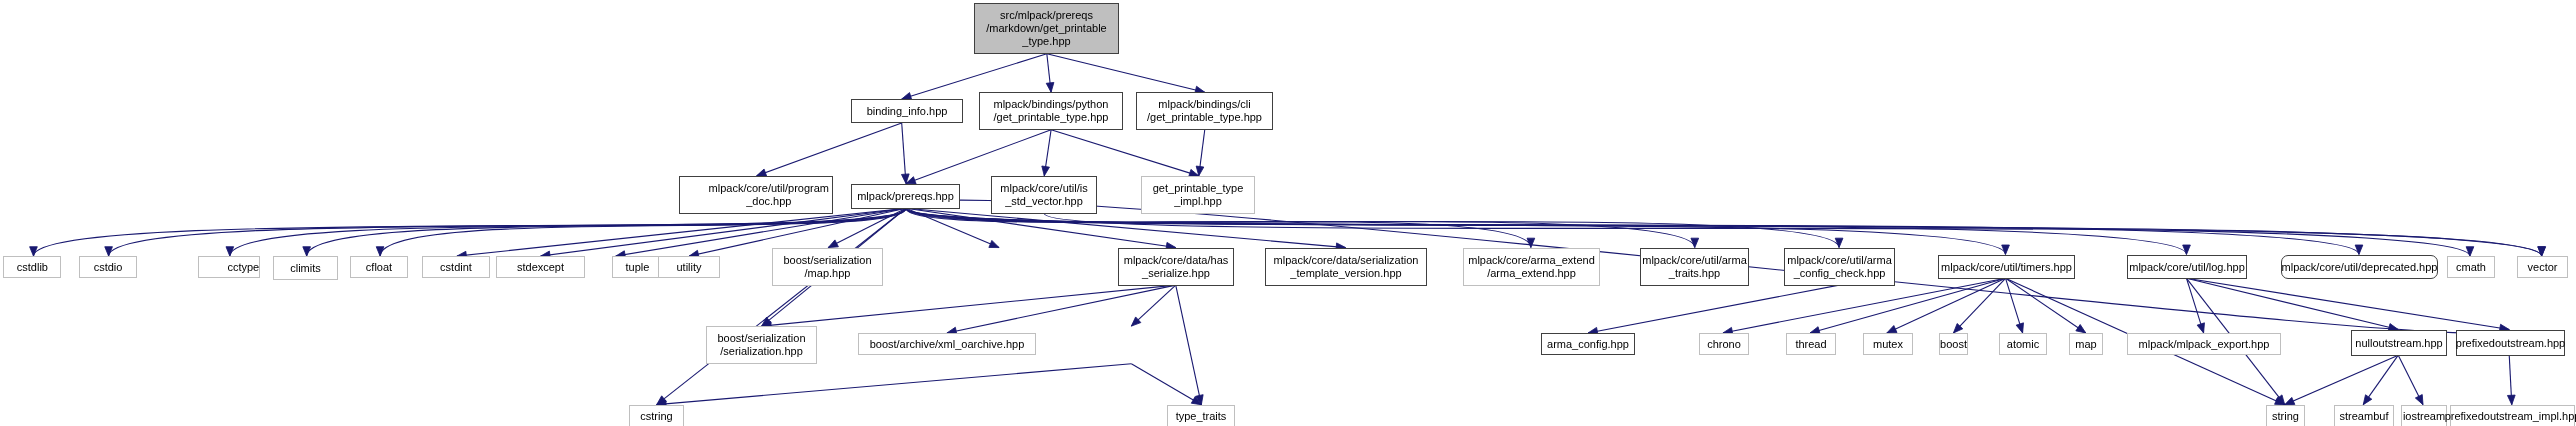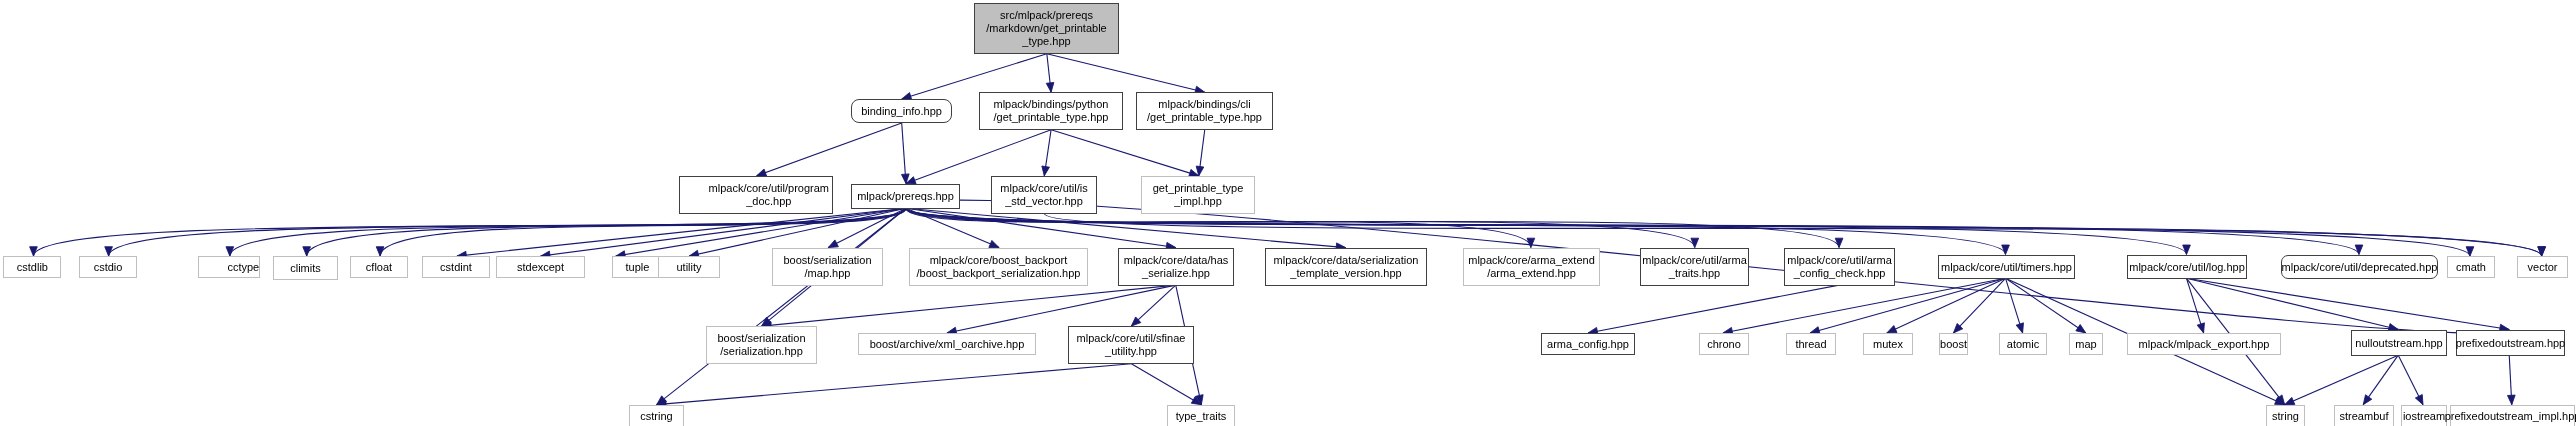--- a/index.html
+++ b/index.html
@@ -126,21 +126,21 @@
       <path d="M2808,416 L2837,474" class="edge"></path>
       <polygon points="2837,474 2828.0557280900007,466.17376207875077 2836.105572809,462.1488397192511" class="arrow"></polygon>
       <path d="M2938,416 L2941,474" class="edge"></path>
       <polygon points="2941,474 2935.937801628052,463.247133050063 2944.9257864925307,462.78223728121066" class="arrow"></polygon>
       <path d="M2938,386 C2938,426 1060,184 1060,244" class="edge"></path>
       <polygon points="1060,244 1055.5,233 1064.5,233" class="arrow"></polygon>
     </svg>
 <div class="node root" style="left: 974px; top: 2.6px; width: 145px; height: 51px;">src/mlpack/prereqs
 /markdown/get_printable
 _type.hpp</div>
-    <div class="node doc" style="left: 851px; top: 99px; width: 101px; height: 24px; border-radius: 8px;">binding_info.hpp</div>
+    <div class="node doc" style="left: 851px; top: 99px; width: 112px; height: 24px;">binding_info.hpp</div>
     <div class="node doc" style="left: 979px; top: 92px; width: 144px; height: 38px;">mlpack/bindings/python
 /get_printable_type.hpp</div>
     <div class="node doc" style="left: 1136px; top: 92px; width: 137px; height: 38px;">mlpack/bindings/cli
 /get_printable_type.hpp</div>
     <div class="node doc" style="left: 679px; top: 176px; width: 154px; height: 38px; padding-left: 29px;">mlpack/core/util/program
 _doc.hpp</div>
     <div class="node doc" style="left: 851px; top: 184px; width: 109px; height: 25px;">mlpack/prereqs.hpp</div>
     <div class="node doc" style="left: 991px; top: 176px; width: 106px; height: 38px;">mlpack/core/util/is
 _std_vector.hpp</div>
     <div class="node ext" style="left: 1141px; top: 176px; width: 114px; height: 38px;">get_printable_type
@@ -149,42 +149,38 @@
     <div class="node ext" style="left: 79px; top: 256px; width: 58px; height: 22px;">cstdio</div>
     <div class="node ext" style="left: 198px; top: 256px; width: 62px; height: 22px; padding-left: 32px;">cctype</div>
     <div class="node ext" style="left: 273px; top: 256px; width: 65px; height: 24px;">climits</div>
     <div class="node ext" style="left: 350px; top: 256px; width: 58px; height: 22px;">cfloat</div>
     <div class="node ext" style="left: 422px; top: 256px; width: 68px; height: 22px;">cstdint</div>
     <div class="node ext" style="left: 496px; top: 256px; width: 89px; height: 22px;">stdexcept</div>
     <div class="node ext" style="left: 612px; top: 256px; width: 51px; height: 22px;">tuple</div>
     <div class="node ext" style="left: 658px; top: 256px; width: 62px; height: 22px;">utility</div>
     <div class="node ext" style="left: 772px; top: 248px; width: 111px; height: 38px;">boost/serialization
 /map.hpp</div>
-    <div class="node ext" style="left: 909px; top: 248px; width: 179px; height: 38px;">mlpack/core/boost_backport
-/boost_backport_serialization.hpp</div>
     <div class="node doc" style="left: 1118px; top: 248px; width: 116px; height: 38px;">mlpack/core/data/has
 _serialize.hpp</div>
     <div class="node doc" style="left: 1265px; top: 248px; width: 162px; height: 38px;">mlpack/core/data/serialization
 _template_version.hpp</div>
     <div class="node ext" style="left: 1463px; top: 248px; width: 137px; height: 38px;">mlpack/core/arma_extend
 /arma_extend.hpp</div>
     <div class="node doc" style="left: 1640px; top: 248px; width: 109px; height: 38px;">mlpack/core/util/arma
 _traits.hpp</div>
     <div class="node doc" style="left: 1784px; top: 248px; width: 111px; height: 38px;">mlpack/core/util/arma
 _config_check.hpp</div>
     <div class="node doc" style="left: 1938px; top: 255px; width: 137px; height: 24px;">mlpack/core/util/timers.hpp</div>
     <div class="node doc" style="left: 2127px; top: 255px; width: 120px; height: 24px;">mlpack/core/util/log.hpp</div>
     <div class="node doc" style="left: 2281px; top: 255px; width: 157px; height: 24px; border-radius: 7px;">mlpack/core/util/deprecated.hpp</div>
     <div class="node ext" style="left: 2447px; top: 256px; width: 48px; height: 22px;">cmath</div>
     <div class="node ext" style="left: 2517px; top: 256px; width: 51px; height: 22px;">vector</div>
     <div class="node ext" style="left: 706px; top: 326px; width: 111px; height: 38px;">boost/serialization
 /serialization.hpp</div>
     <div class="node ext" style="left: 858px; top: 333px; width: 178px; height: 22px;">boost/archive/xml_oarchive.hpp</div>
-    <div class="node doc" style="left: 1068px; top: 326px; width: 126px; height: 38px;">mlpack/core/util/sfinae
-_utility.hpp</div>
     <div class="node doc" style="left: 1541px; top: 333px; width: 94px; height: 22px;">arma_config.hpp</div>
     <div class="node ext" style="left: 1699px; top: 333px; width: 50px; height: 22px;">chrono</div>
     <div class="node ext" style="left: 1786px; top: 333px; width: 50px; height: 22px;">thread</div>
     <div class="node ext" style="left: 1863px; top: 333px; width: 50px; height: 22px;">mutex</div>
     <div class="node ext" style="left: 1939px; top: 333px; width: 29px; height: 22px;">boost</div>
     <div class="node ext" style="left: 1999px; top: 333px; width: 48px; height: 22px;">atomic</div>
     <div class="node ext" style="left: 2069px; top: 333px; width: 34px; height: 22px;">map</div>
     <div class="node ext" style="left: 2127px; top: 333px; width: 154px; height: 22px;">mlpack/mlpack_export.hpp</div>
     <div class="node doc" style="left: 2351px; top: 330px; width: 96px; height: 26px;">nulloutstream.hpp</div>
     <div class="node doc" style="left: 2456px; top: 330px; width: 109px; height: 26px;">prefixedoutstream.hpp</div>

